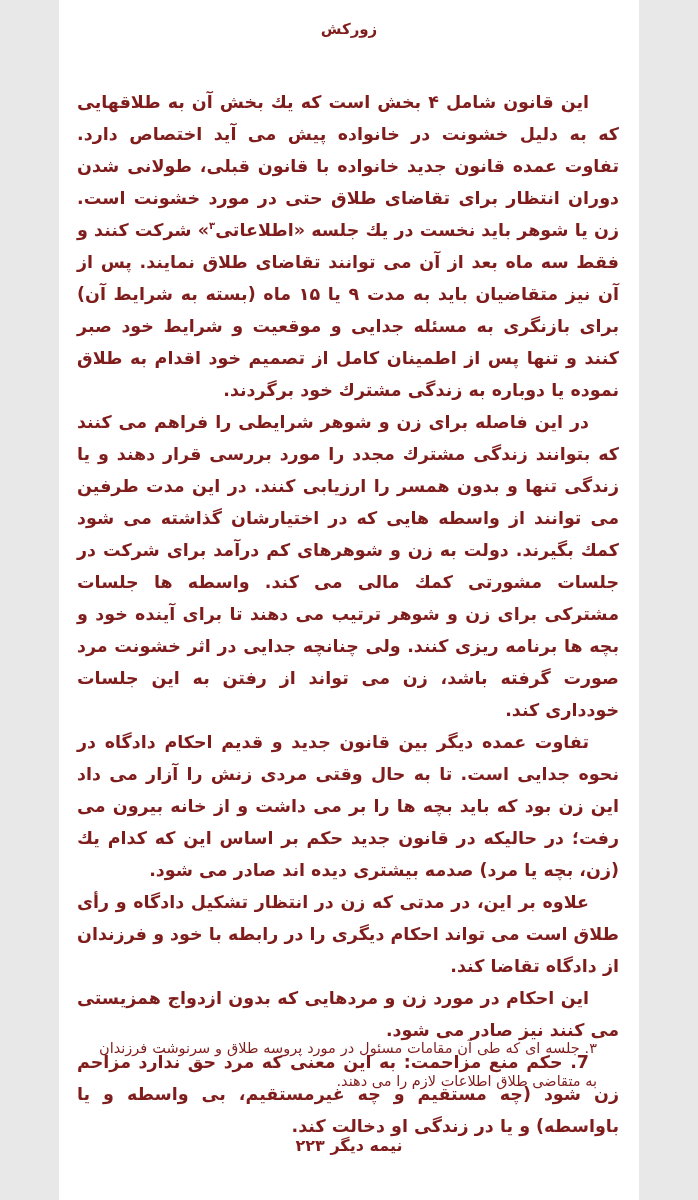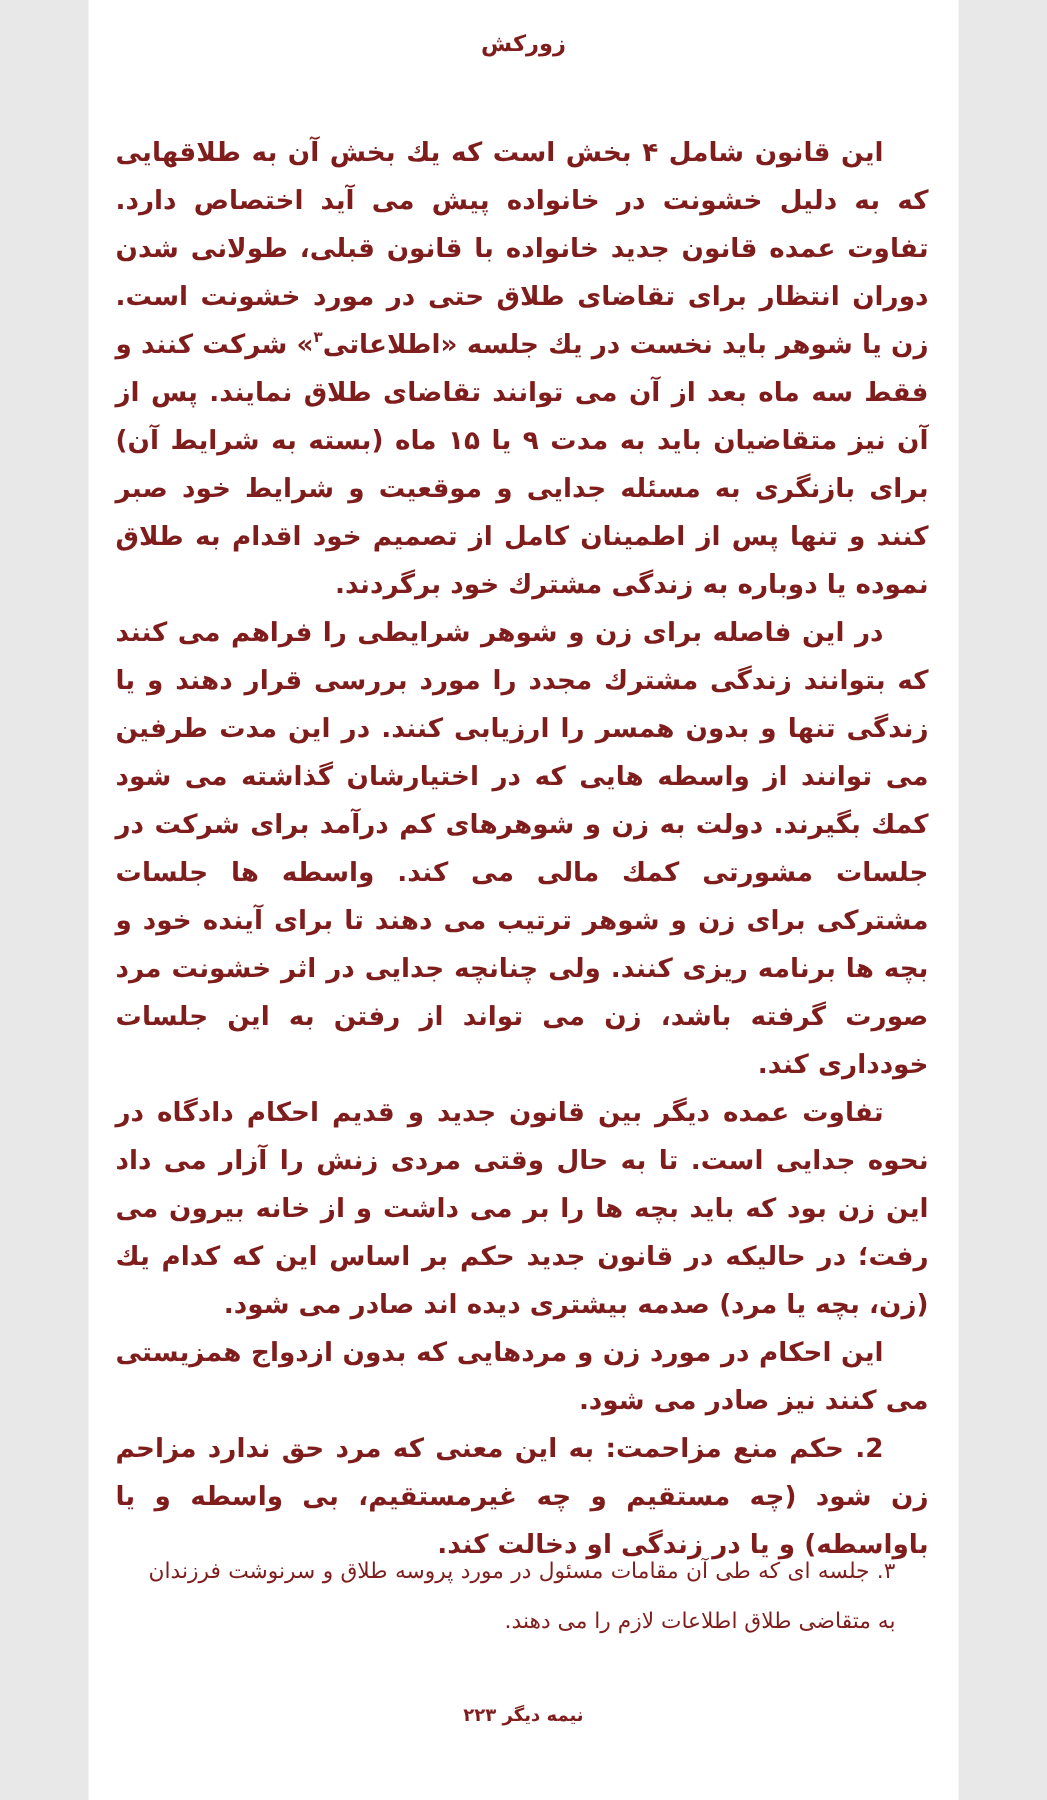--- a/index.html
+++ b/index.html
@@ -63,37 +63,38 @@
   }
   .footnote p {
     margin: 0;
   }
   .page-footer {
     position: absolute;
     top: 1136px;
     left: 0;
     width: 100%;
     text-align: center;
-    font-size: 12px;
+    font-size: 16px;
     font-weight: bold;
   }
 </style>
 </head>
 <body>
 
 <div class="page">
 
   <div class="running-header">زوركش</div>
 
   <main class="body-text" id="paragraphs">
       <p class="para indent"><span>اين قانون شامل ۴ بخش است كه يك بخش آن به طلاقهايى كه به دليل خشونت در خانواده پيش مى آيد اختصاص دارد. تفاوت عمده قانون جديد خانواده با قانون قبلى، طولانى شدن دوران انتظار براى تقاضاى طلاق حتى در مورد خشونت است. زن يا شوهر بايد نخست در يك جلسه «اطلاعاتى</span><sup>۳</sup><span>» شركت كنند و فقط سه ماه بعد از آن مى توانند تقاضاى طلاق نمايند. پس از آن نيز متقاضيان بايد به مدت ۹ يا ۱۵ ماه (بسته به شرايط آن) براى بازنگرى به مسئله جدايى و موقعيت و شرايط خود صبر كنند و تنها پس از اطمينان كامل از تصميم خود اقدام به طلاق نموده يا دوباره به زندگى مشترك خود برگردند.</span></p>
       <p class="para indent"><span>در اين فاصله براى زن و شوهر شرايطى را فراهم مى كنند كه بتوانند زندگى مشترك مجدد را مورد بررسى قرار دهند و يا زندگى تنها و بدون همسر را ارزيابى كنند. در اين مدت طرفين مى توانند از واسطه هايى كه در اختيارشان گذاشته مى شود كمك بگيرند. دولت به زن و شوهرهاى كم درآمد براى شركت در جلسات مشورتى كمك مالى مى كند. واسطه ها جلسات مشتركى براى زن و شوهر ترتيب مى دهند تا براى آينده خود و بچه ها برنامه ريزى كنند. ولى چنانچه جدايى در اثر خشونت مرد صورت گرفته باشد، زن مى تواند از رفتن به اين جلسات خوددارى كند.</span></p>
       <p class="para indent"><span>تفاوت عمده ديگر بين قانون جديد و قديم احكام دادگاه در نحوه جدايى است. تا به حال وقتى مردى زنش را آزار مى داد اين زن بود كه بايد بچه ها را بر مى داشت و از خانه بيرون مى رفت؛ در حاليكه در قانون جديد حكم بر اساس اين كه كدام يك (زن، بچه يا مرد) صدمه بيشترى ديده اند صادر مى شود.</span></p>
+      <p class="para indent"><span>علاوه بر اين، در مدتى كه زن در انتظار تشكيل دادگاه و رأى طلاق است مى تواند احكام ديگرى را در رابطه با خود و فرزندان از دادگاه تقاضا كند.</span></p>
       <p class="para indent"><span>اين احكام در مورد زن و مردهايى كه بدون ازدواج همزيستى مى كنند نيز صادر مى شود.</span></p>
-      <p class="para indent"><span class="seg-bold">2. حكم منع مزاحمت:</span><span> به اين معنى كه مرد حق ندارد مزاحم زن شود (چه مستقيم و چه غيرمستقيم، بى واسطه و يا باواسطه) و يا در زندگى او دخالت كند.</span></p>
+      <p class="para indent"><span class="seg-bold">7. حكم منع مزاحمت:</span><span> به اين معنى كه مرد حق ندارد مزاحم زن شود (چه مستقيم و چه غيرمستقيم، بى واسطه و يا باواسطه) و يا در زندگى او دخالت كند.</span></p>
     </main>
 
   <section class="footnote">
     <p>۳. جلسه اى كه طى آن مقامات مسئول در مورد پروسه طلاق و سرنوشت فرزندان به متقاضى طلاق اطلاعات لازم را مى دهند.</p>
   </section>
 
   <div class="page-footer">نيمه ديگر ۲۲۳</div>
 
 </div>
 

